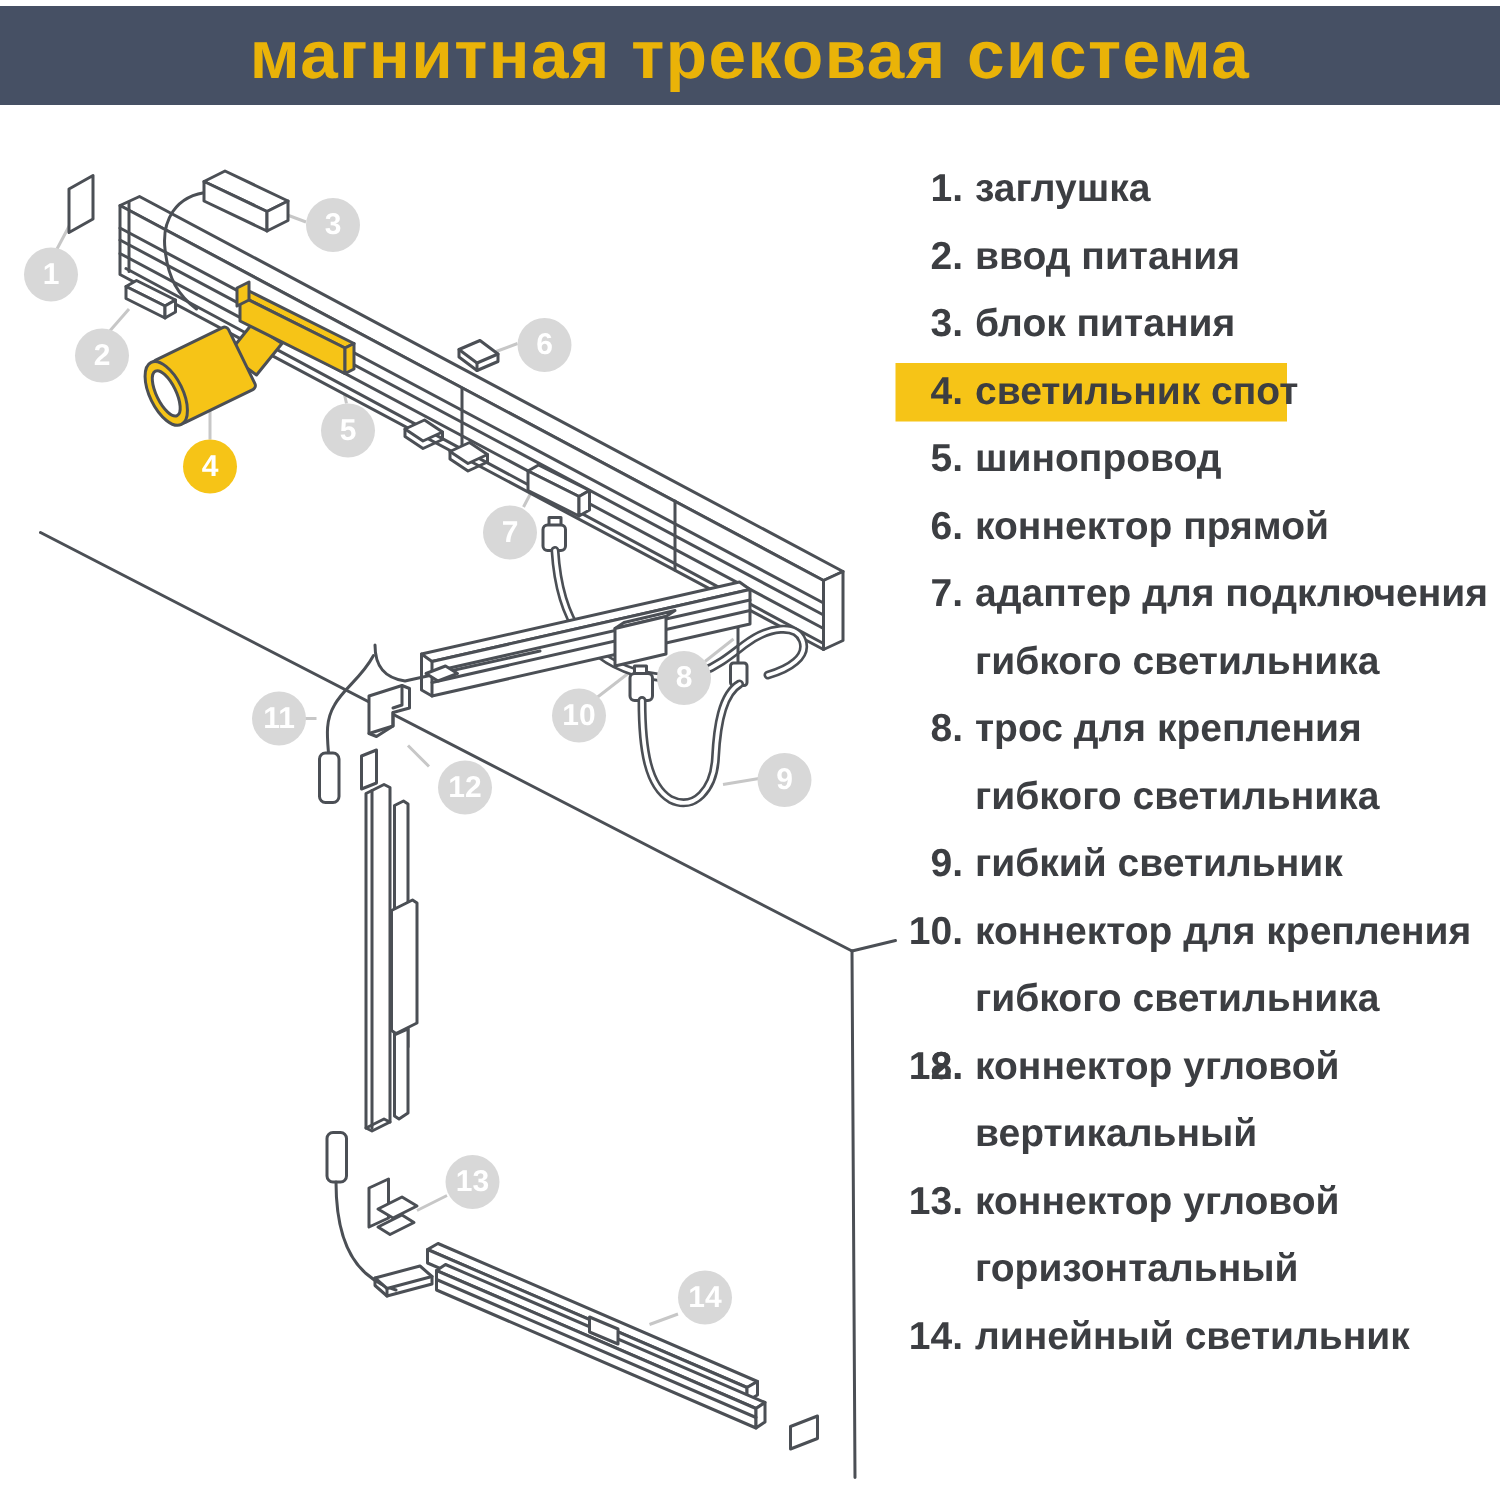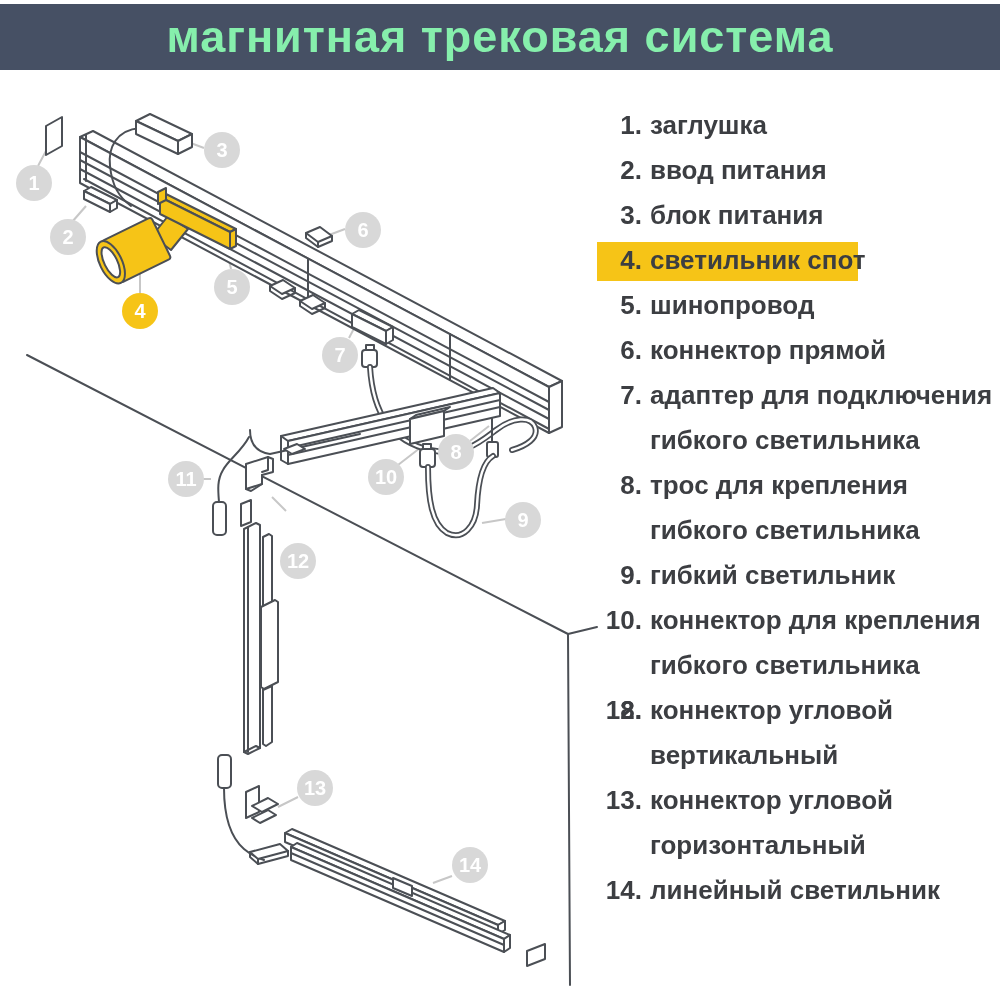--- a/index.html
+++ b/index.html
@@ -5,21 +5,21 @@
   html,body { margin:0; padding:0; background:#fff; }
   .page {
     position:relative; width:1000px; height:1000px; background:#fff;
     overflow:hidden; font-family:"Liberation Sans", sans-serif;
   }
   .header {
     position:absolute; top:4px; left:0; width:1000px; height:66px;
     background:#465064; display:flex; align-items:center; justify-content:center;
   }
   .header .title {
-    color:#86efac; font-size:45px; font-weight:bold; letter-spacing:1px; margin:0;
+    color:#eab308; font-size:45px; font-weight:bold; letter-spacing:1px; margin:0;
   }
   svg.diagram { position:absolute; left:0; top:0; }
   .ln    { stroke:#4b4f55; stroke-width:2; fill:none; stroke-linecap:round; stroke-linejoin:round; }
   .shape { stroke:#4b4f55; stroke-width:2; fill:#ffffff; stroke-linejoin:round; }
   .yel   { stroke:#4b4f55; stroke-width:2; fill:#f6c417; stroke-linejoin:round; }
   .lens  { stroke:#4b4f55; stroke-width:2; fill:#ffffff; }
   .leader{ stroke:#c7c7c7; stroke-width:2; fill:none; }
   .tubeO { stroke:#4b4f55; stroke-width:6; fill:none; stroke-linecap:round; }
   .tubeI { stroke:#ffffff; stroke-width:2.5; fill:none; stroke-linecap:round; }
 
@@ -222,21 +222,21 @@
   <div class="badge" style="left:50px;  top:219px;">2</div>
   <div class="badge" style="left:204px; top:132px;">3</div>
   <div class="badge accent" style="left:122px; top:293px;">4</div>
   <div class="badge" style="left:214px; top:269px;">5</div>
   <div class="badge" style="left:345px; top:212px;">6</div>
   <div class="badge" style="left:322px; top:337px;">7</div>
   <div class="badge" style="left:438px; top:434px;">8</div>
   <div class="badge" style="left:505px; top:502px;">9</div>
   <div class="badge" style="left:368px; top:459px;">10</div>
   <div class="badge" style="left:152px; top:461px;margin-left:16px;">11</div>
-  <div class="badge" style="left:280px; top:507px;margin-top:36px;">12</div>
+  <div class="badge" style="left:292px; top:507px;">12</div>
   <div class="badge" style="left:297px; top:770px;">13</div>
   <div class="badge" style="left:452px; top:847px;">14</div>
 
   <ol class="legend">
     <li><span class="num">1.</span><span class="lbl">заглушка</span></li>
     <li><span class="num">2.</span><span class="lbl">ввод питания</span></li>
     <li><span class="num">3.</span><span class="lbl">блок питания</span></li>
     <li class="hl"><span class="num">4.</span><span class="lbl">светильник спот</span></li>
     <li><span class="num">5.</span><span class="lbl">шинопровод</span></li>
     <li><span class="num">6.</span><span class="lbl">коннектор прямой</span></li>

